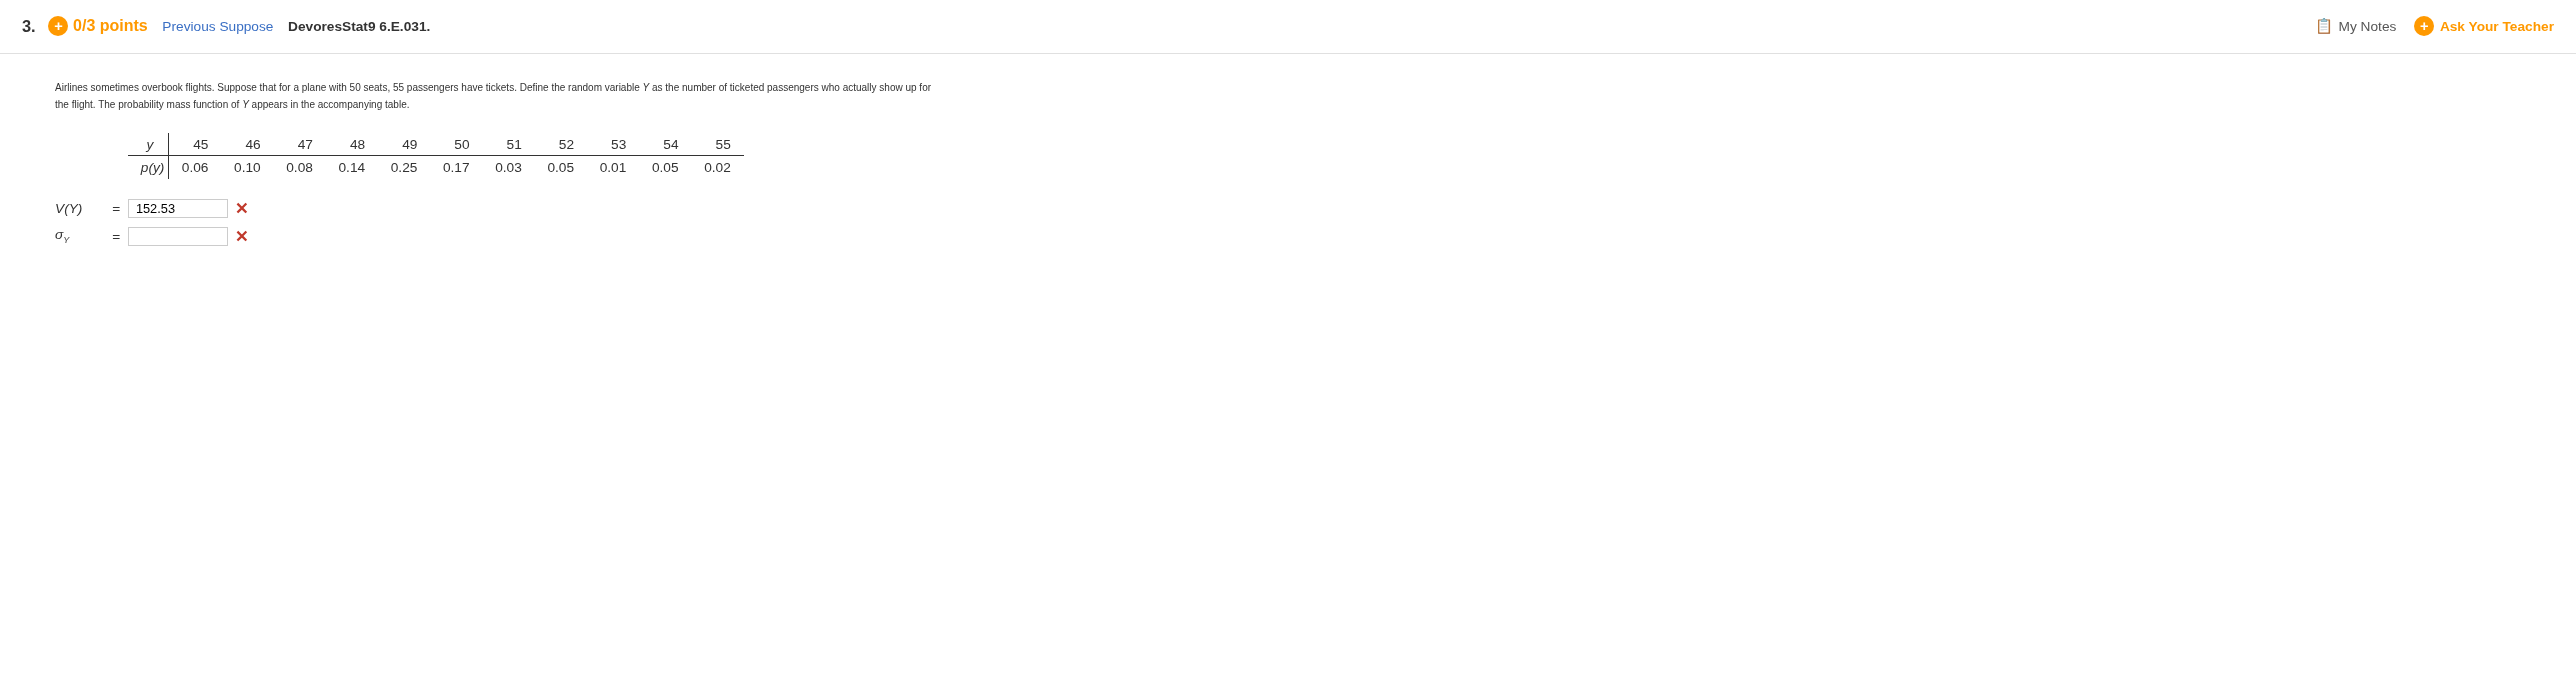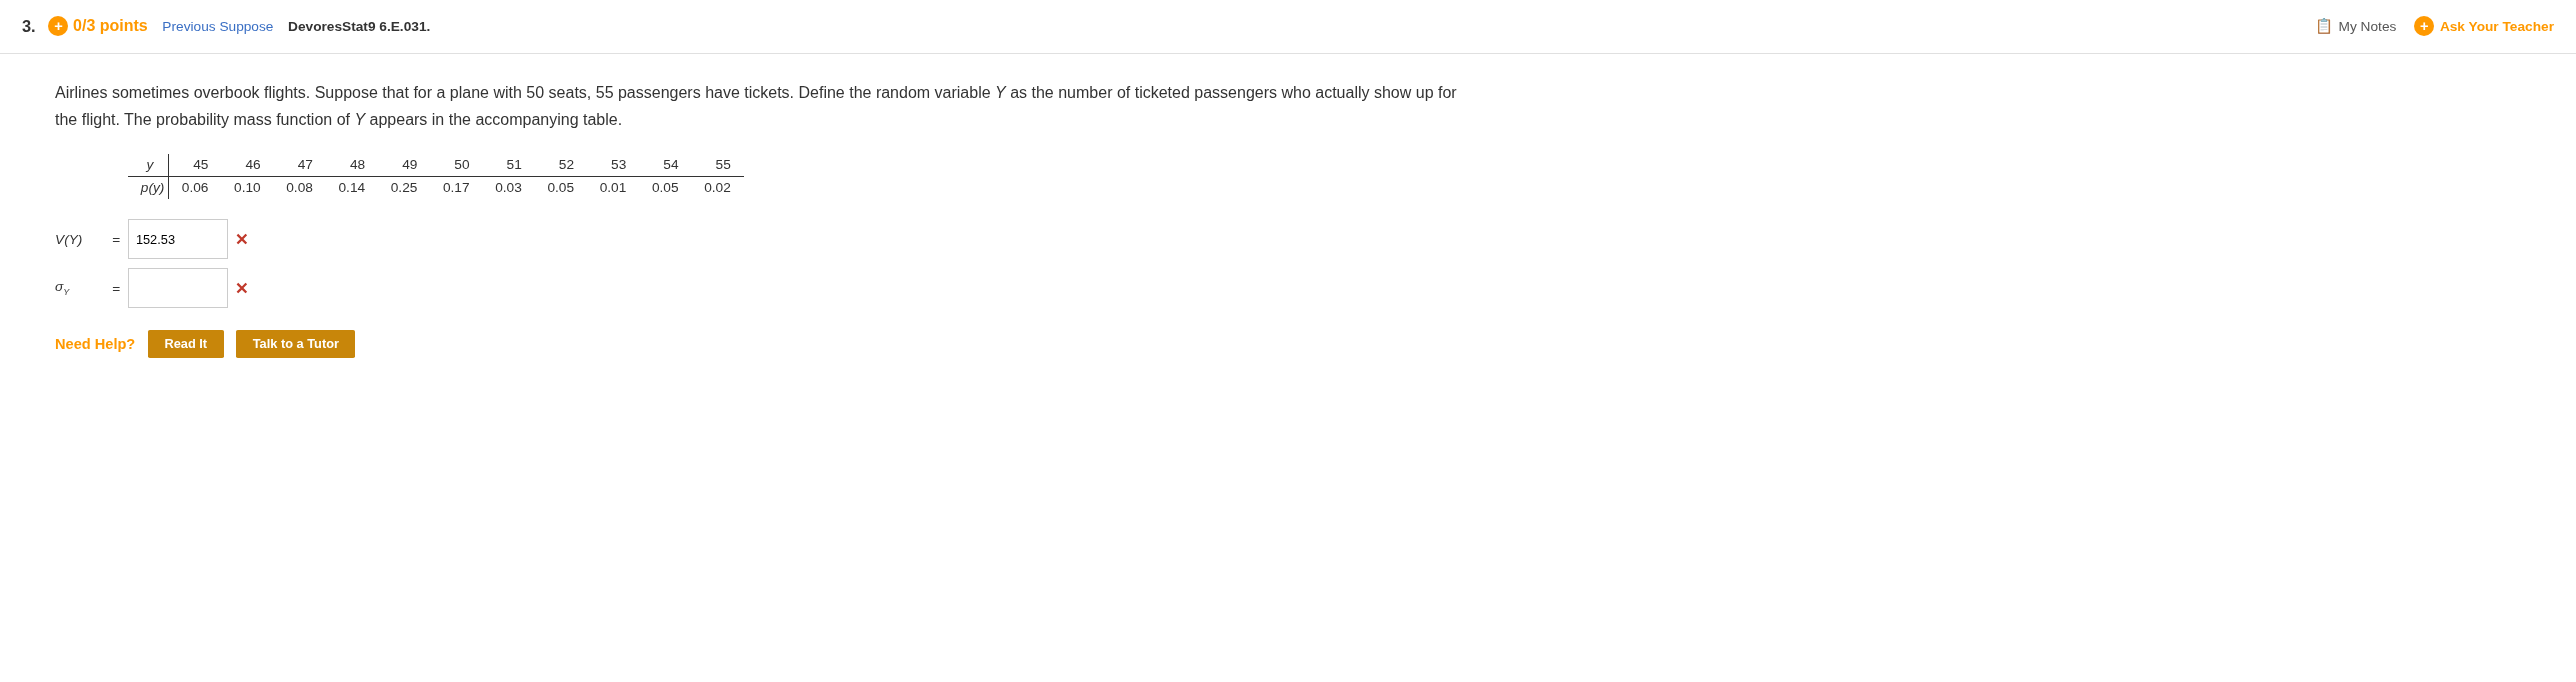--- a/index.html
+++ b/index.html
@@ -83,21 +83,21 @@
       color: #f90;
       cursor: pointer;
       font-size: 13.7px;
       font-weight: bold;
     }
     .main-content {
       padding: 25.5px 33px 25.5px 55px;
       max-width: 1641px;
     }
     .problem-text {
-      font-size: 16px;
+      font-size: 10px;
       line-height: 1.7;
       color: #333;
       margin-bottom: 20px;
     }
     .prob-table-wrapper {
       margin: 16.4px 0 20px 73px;
     }
     .prob-table {
       border-collapse: collapse;
       font-size: 13.7px;
@@ -140,21 +140,21 @@
       font-style: italic;
       font-size: 13.7px;
       min-width: 50px;
     }
     .eq-sign { font-size: 13.7px; }
     .answer-input {
       border: 0.9px solid #ccc;
       padding: 3.6px 7.3px;
       font-size: 12.8px;
       width: 100px;
-      height: 40px;
+      height: 19px;
       outline: none;
     }
     .x-mark {
       color: #c0392b;
       font-size: 16.4px;
       font-weight: bold;
       cursor: default;
     }
     .prob-section {
       margin-top: 20px;
@@ -271,20 +271,15 @@
 
     <div class="calc-line">
       <span class="var-label"><em>σ</em><sub><em>Y</em></sub></span>
       <span class="eq-sign">=</span>
       <input class="answer-input" type="text" value="" style="">
       <span class="x-mark">✕</span>
     </div>
   </div>
 
 
-  <div class="need-help-section">
-    <span class="need-help-label">Need Help?</span>
-    <button class="help-btn">Read It</button>
-    <button class="help-btn">Talk to a Tutor</button>
-  </div>
 
 </div>
 
 
 </body></html>

